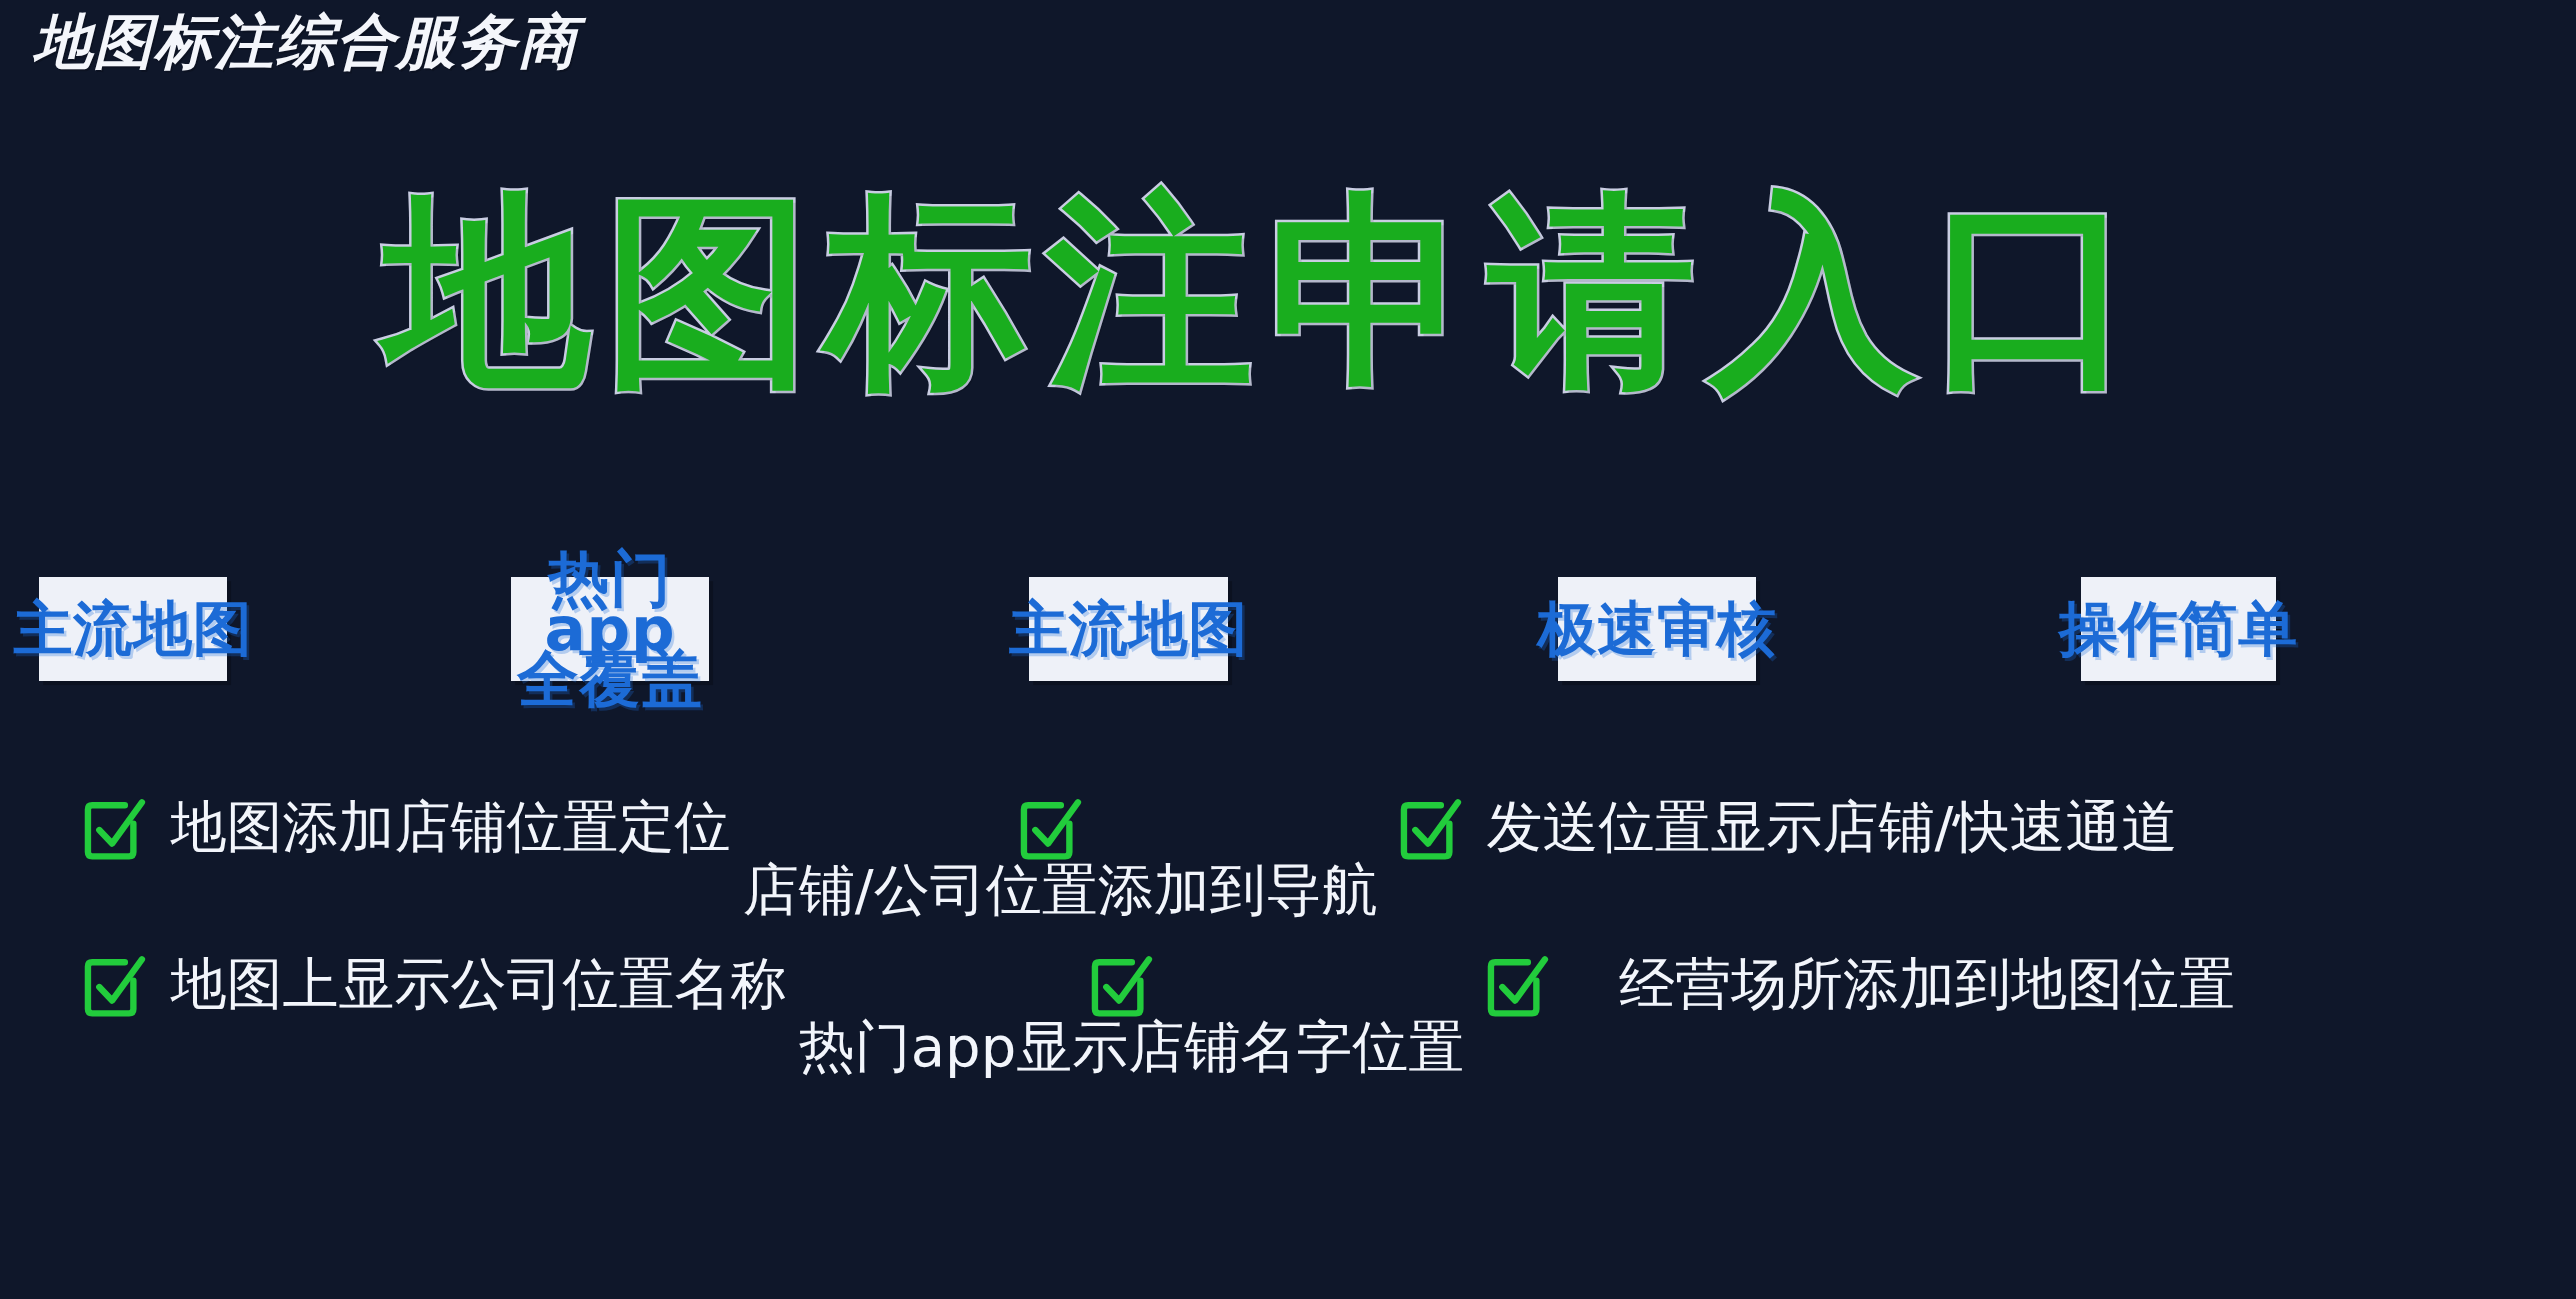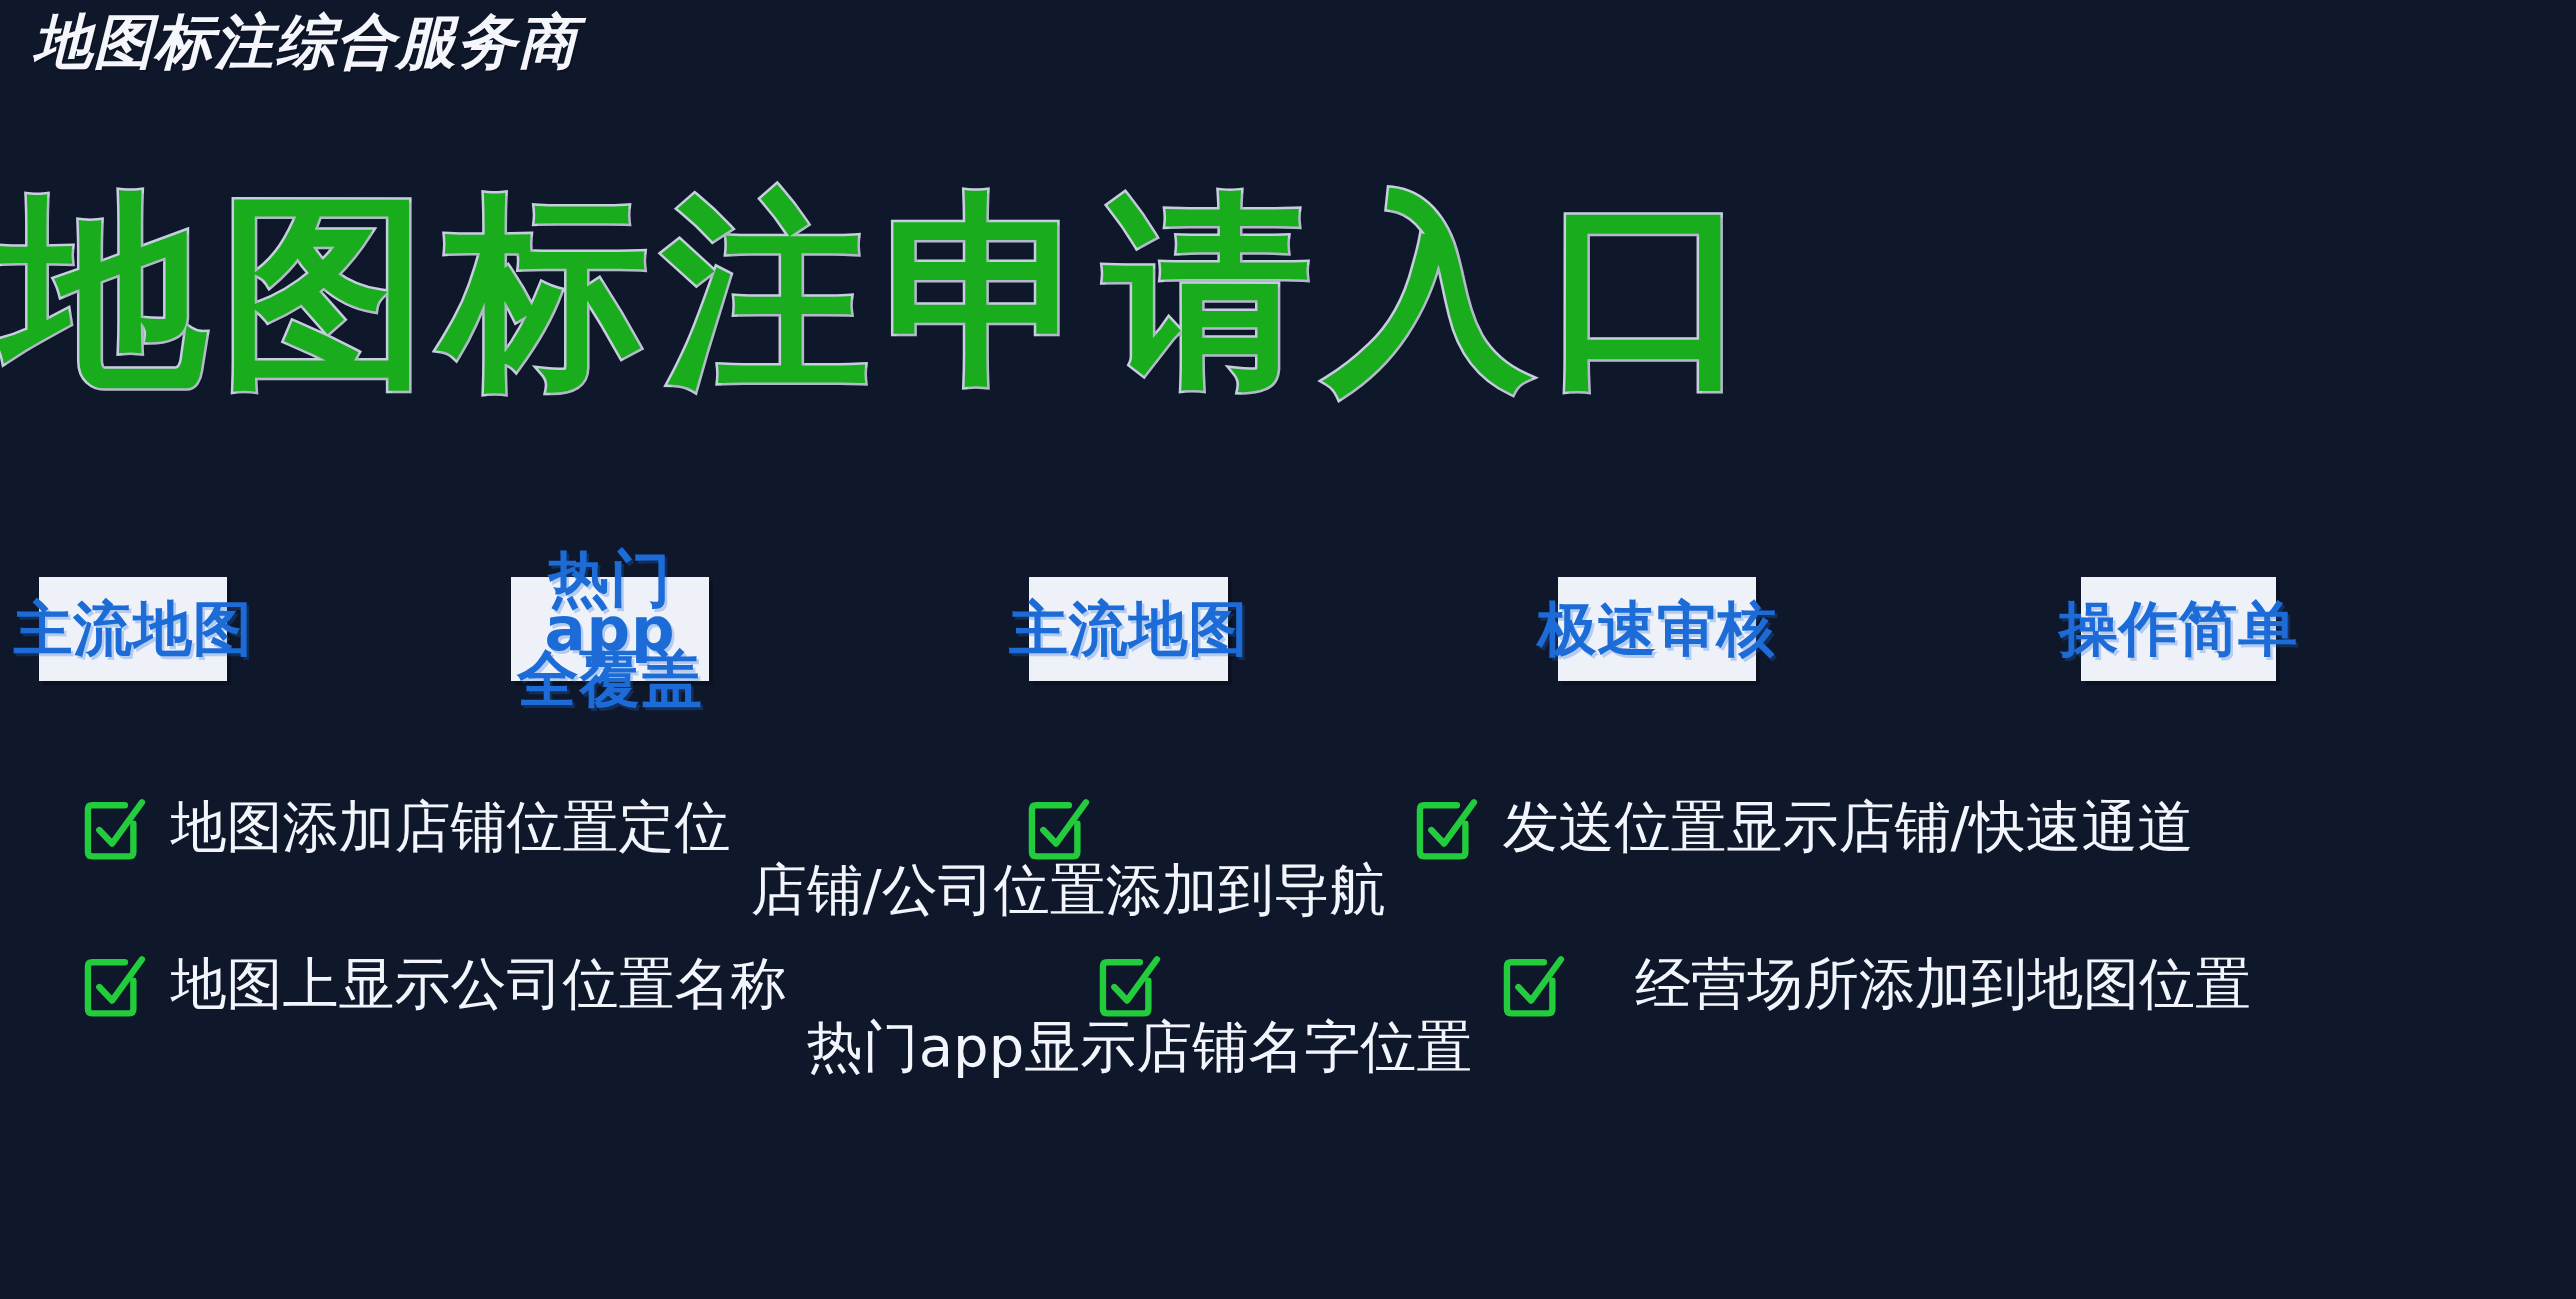--- a/index.html
+++ b/index.html
@@ -34,21 +34,21 @@
     white-space: nowrap;
     text-shadow: 1.6px 1.6px 0 rgba(0,0,0,0.18);
   }
 
   
   .headline-wrap {
     position: absolute;
     left: 0;
     top: 181px;
     width: 2152px;
-    text-align: left;
+    text-align: right;
   }
   .headline {
     display: inline-block;
     font-family: "DejaVu Sans", "Liberation Sans", sans-serif;
     font-weight: 700;
     font-size: 206px;
     line-height: 1.08;
     letter-spacing: 15px;
     color: #19ad1e;
     white-space: nowrap;
@@ -107,21 +107,20 @@
     position: absolute;
     left: 0;
     top: 791px;
     width: 2576px;
   }
   .check-row {
     display: flex;
     width: 2088px;
     height: 157px;
     align-items: flex-start;
-    gap: 8px;
   }
   .check-item {
     display: flex;
     align-items: center;
     box-sizing: border-box;
   }
   .check-item.c0 { width: 824px; padding-left: 78px; }
   .check-item.c1 { width: 824px; padding-left: 12.4px; flex-direction: column; }
   .check-item.c2 { width: 927px; padding-left: 16.5px; }
 

